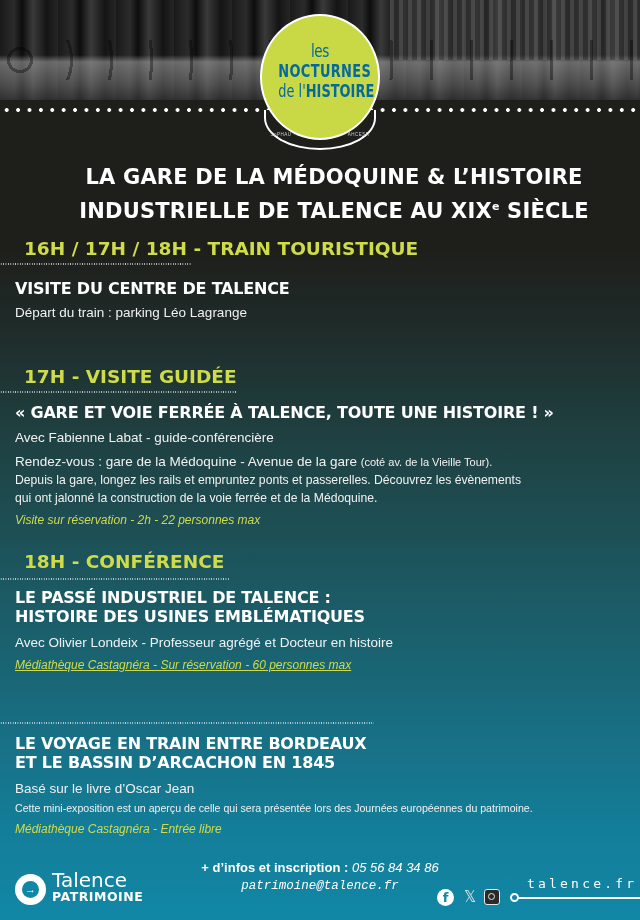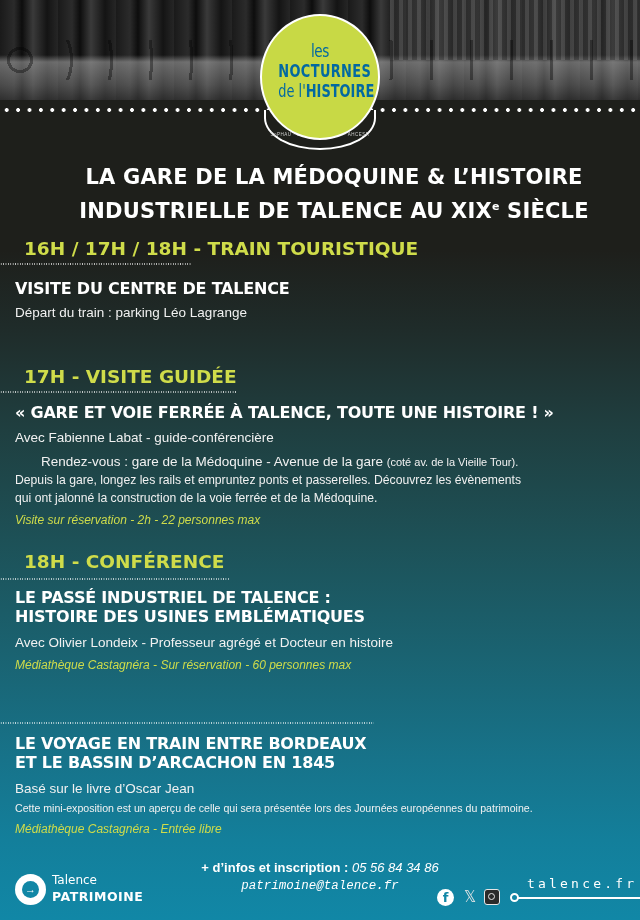--- a/index.html
+++ b/index.html
@@ -137,21 +137,21 @@
   }
   .brand .circle {
     position: absolute; left: 0; top: 3px; width: 31px; height: 31px; border-radius: 50%;
     background: #ffffff;
   }
   .brand .circle .inner {
     position: absolute; left: 7px; top: 7px; width: 17px; height: 17px; border-radius: 50%;
     background: #1187a6; color: #fff; font-size: 11px; line-height: 17px; text-align: center; font-weight: bold;
   }
   .brand .name {
-    position: absolute; left: 37px; top: 0px; font-family: "DejaVu Sans", sans-serif; font-size: 12px; line-height: 18px; color: #fff;
+    position: absolute; left: 37px; top: 0px; font-family: "DejaVu Sans", sans-serif; font-size: 20px; line-height: 18px; color: #fff;
   }
   .brand .sub {
     position: absolute; left: 37px; top: 19px; font-family: "DejaVu Sans", sans-serif; font-weight: bold; font-size: 12.5px; line-height: 14px; color: #fff; letter-spacing: 0.5px;
   }
   .contact {
     position: absolute; left: 160px; width: 320px; text-align: center; color: #fff;
   }
   .contact.l1 { top: 860px; font-family: "Liberation Sans", sans-serif; font-weight: bold; font-size: 13px; line-height: 16px; }
   .contact.l1 i { font-weight: normal; }
   .contact.l2 { top: 878px; font-family: Liberation Mono, monospace; font-style: italic; font-size: 12.5px; line-height: 16px; }
@@ -206,31 +206,31 @@
 
   <div class="sec-head" style="top:238px;">16H / 17H / 18H - TRAIN TOURISTIQUE</div>
   <div class="sec-rule" style="top:263px; width:192px;"></div>
   <div class="ev-title" style="top:279px;">VISITE DU CENTRE DE TALENCE</div>
   <div class="ev-line" style="top:304px;">Départ du train : parking Léo Lagrange</div>
 
   <div class="sec-head" style="top:366px;">17H - VISITE GUIDÉE</div>
   <div class="sec-rule" style="top:391px; width:236px;"></div>
   <div class="ev-title" style="top:403px;">« GARE ET VOIE FERRÉE À TALENCE, TOUTE UNE HISTOIRE ! »</div>
   <div class="ev-line" style="top:429px;">Avec Fabienne Labat - guide-conférencière</div>
-  <div class="ev-line" style="top:453px;margin-left:26px;"><span>Rendez-vous : gare de la Médoquine - Avenue de la gare</span> <small>(coté av. de la Vieille Tour).</small></div>
+  <div class="ev-line" style="top:453px;"><span>Rendez-vous : gare de la Médoquine - Avenue de la gare</span> <small>(coté av. de la Vieille Tour).</small></div>
   <div class="ev-small" style="top:490px;">qui ont jalonné la construction de la voie ferrée et de la Médoquine.</div>
   <div class="ev-small" style="top:472px;">Depuis la gare, longez les rails et empruntez ponts et passerelles. Découvrez les évènements</div>
   <div class="ev-note" style="top:513px;">Visite sur réservation - 2h - 22 personnes max</div>
 
   <div class="sec-head" style="top:551px;">18H - CONFÉRENCE</div>
   <div class="sec-rule" style="top:578px; width:230px;"></div>
   <div class="ev-title" style="top:588px;">LE PASSÉ INDUSTRIEL DE TALENCE :</div>
   <div class="ev-title" style="top:607px;">HISTOIRE DES USINES EMBLÉMATIQUES</div>
   <div class="ev-line" style="top:634px;">Avec Olivier Londeix - Professeur agrégé et Docteur en histoire</div>
-  <div class="ev-note" style="top:658px;">Médiathèque Castagnéra - Sur réservation - 60 personnes max</div>
+  <div class="ev-note" style="top:658px;text-decoration:underline;">Médiathèque Castagnéra - Sur réservation - 60 personnes max</div>
 
   <div class="sec-rule" style="top:722px; width:374px;"></div>
   <div class="ev-title" style="top:734px;">LE VOYAGE EN TRAIN ENTRE BORDEAUX</div>
   <div class="ev-title" style="top:753px;">ET LE BASSIN D’ARCACHON EN 1845</div>
   <div class="ev-line" style="top:780px;">Basé sur le livre d’Oscar Jean</div>
   <div class="ev-tiny" style="top:801px;">Cette mini-exposition est un aperçu de celle qui sera présentée lors des Journées européennes du patrimoine.</div>
   <div class="ev-note" style="top:822px;">Médiathèque Castagnéra - Entrée libre</div>
 
   <div class="brand">
     <div class="circle">

